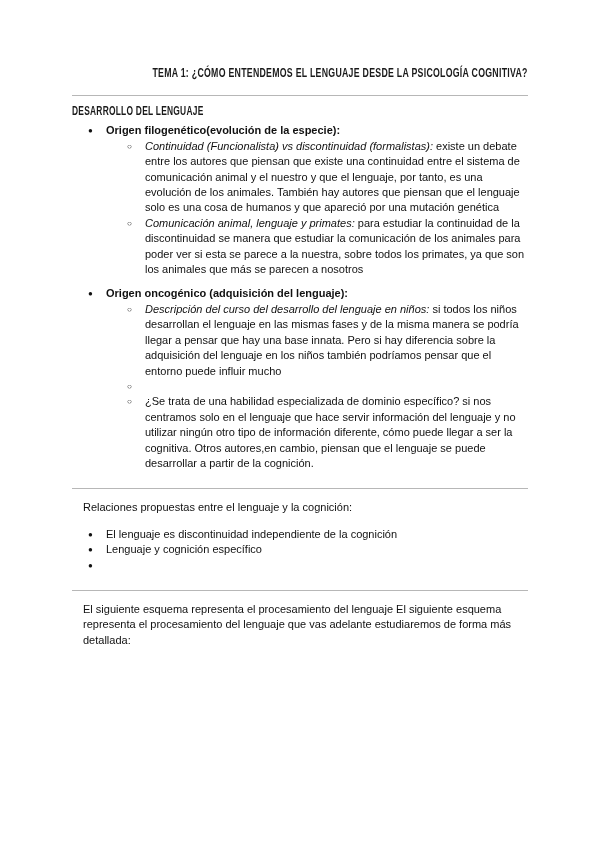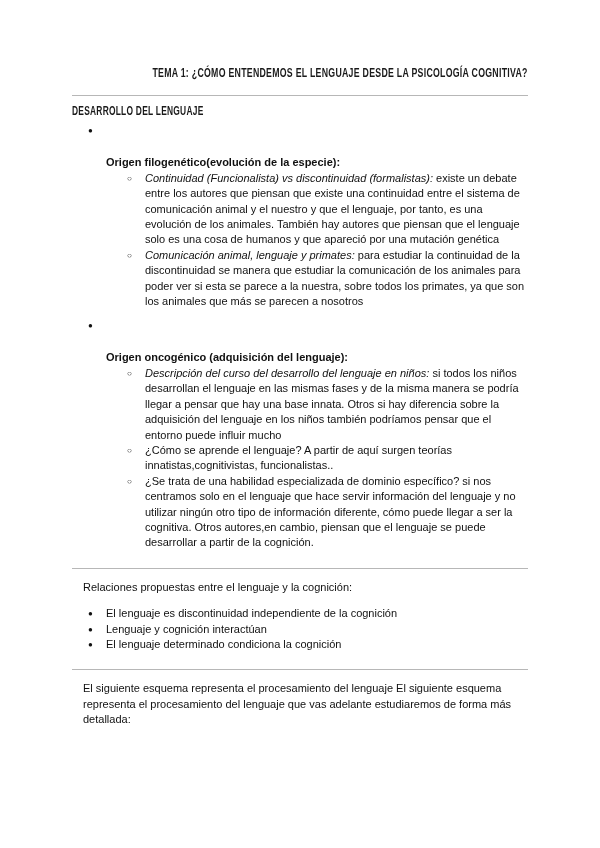--- a/index.html
+++ b/index.html
@@ -48,21 +48,21 @@
   }
   .li { display:flex; }
   .li .marker {
     flex:none;
     text-align:left;
     color:#111;
   }
   .li1 .marker { width:18px; margin-left:16px; font-size:8px; }
   .li2 .marker { width:18px; margin-left:55px; font-size:8px; }
   .li .txt { flex:1 1 auto; min-width:0; }
-  .bold { font-weight:bold;margin-top:32px; }
+  .bold { font-weight:bold; }
   .lead { font-style:italic;text-align:right; }
   .gap8 { height:9px; }
   .sec { margin-top:17px; }
   .sec .rule { margin-top:6px; margin-bottom:7px; }
   .para { margin:11px; }
 </style>
 </head>
 <body>
 
 <div class="page">
@@ -93,49 +93,47 @@
 
   <div class="gap8"></div>
 
   <div class="li li1">
     <div class="marker">●</div>
     <div class="txt bold">Origen oncogénico (adquisición del lenguaje):</div>
   </div>
 
   <div class="li li2">
     <div class="marker">○</div>
-    <div class="txt"><span class="lead">Descripción del curso del desarrollo del lenguaje en niños:</span><span> si todos los niños desarrollan el lenguaje en las mismas fases y de la misma manera se podría llegar a pensar que hay una base innata. Otros si hay diferencia sobre la adquisición del lenguaje en los niños también podríamos pensar que el entorno puede influir mucho</span></div>
+    <div class="txt"><span class="lead">Descripción del curso del desarrollo del lenguaje en niños:</span><span> si todos los niños desarrollan el lenguaje en las mismas fases y de la misma manera se podría llegar a pensar que hay una base innata. Pero si hay diferencia sobre la adquisición del lenguaje en los niños también podríamos pensar que el entorno puede influir mucho</span></div>
   </div>
 
   <div class="li li2">
     <div class="marker">○</div>
-    <div class="txt">¿Cómo se aprende el lenguaje? A partir de aquí surgen teorías innatistas,cognitivistas, funcionalistas..</div>
   </div>
 
   <div class="li li2">
     <div class="marker">○</div>
     <div class="txt">¿Se trata de una habilidad especializada de dominio específico? si nos centramos solo en el lenguaje que hace servir información del lenguaje y no utilizar ningún otro tipo de información diferente, cómo puede llegar a ser la cognitiva. Otros autores,en cambio, piensan que el lenguaje se puede desarrollar a partir de la cognición.</div>
   </div>
 
   <div class="sec">
     <hr class="rule">
     <div class="para">Relaciones propuestas entre el lenguaje y la cognición:</div>
 
     <div class="li li1">
       <div class="marker">●</div>
       <div class="txt">El lenguaje es discontinuidad independiente de la cognición</div>
     </div>
     <div class="li li1">
       <div class="marker">●</div>
-      <div class="txt">Lenguaje y cognición interactúan</div>
+      <div class="txt">Lenguaje y cognición específico</div>
     </div>
     <div class="li li1">
       <div class="marker">●</div>
       <div class="txt">
-        <div>El lenguaje determinado condiciona la cognición</div>
       </div>
     </div>
   </div>
 
   <div class="sec">
     <hr class="rule">
     <div class="para">El siguiente esquema representa el procesamiento del lenguaje El siguiente esquema representa el procesamiento del lenguaje que vas adelante estudiaremos de forma más detallada:</div>
   </div>
 
 </div>

